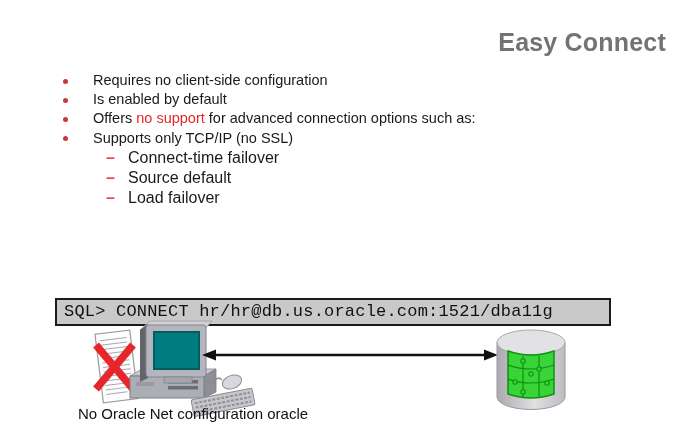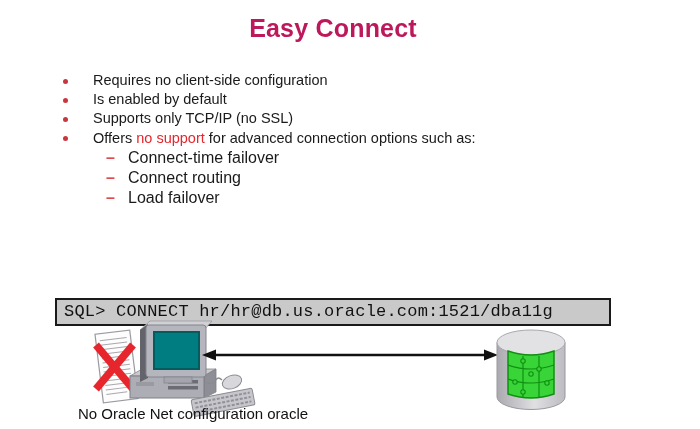--- a/index.html
+++ b/index.html
@@ -3,22 +3,22 @@
 <meta charset="utf-8">
 <style>
   html,body{margin:0;padding:0;background:#fff;}
   #slide{
     position:relative;width:700px;height:429px;background:#ffffff;
     font-family:"Liberation Sans","DejaVu Sans",sans-serif;color:#1a1a1a;
     overflow:hidden;
   }
   
   #title{
-    position:absolute;left:0;top:14px;width:666px;text-align:center;
-    font-size:25px;font-weight:bold;letter-spacing:0.2px;color:#be185d;
+    position:absolute;left:0;top:28px;width:666px;text-align:right;
+    font-size:25px;font-weight:bold;letter-spacing:0.2px;color:#737373;
   }
   
   #bullets{position:absolute;left:0;top:71px;width:680px;}
   .b-line{position:relative;height:19.2px;line-height:19.2px;font-size:14.5px;padding-left:93px;white-space:nowrap;}
   .b-line .dot{
     position:absolute;left:63px;top:7.5px;width:5px;height:5px;border-radius:50%;
     background:#c8373d;
   }
   .sub-line{position:relative;height:20.2px;line-height:20.2px;font-size:16px;padding-left:128px;white-space:nowrap;}
   .sub-line .dash{position:absolute;left:106px;color:#e0484d;font-weight:bold;}
@@ -45,30 +45,30 @@
   <div id="title">Easy Connect</div>
 
   <div id="bullets">
     <div class="b-line">
       <span class="dot"></span><span>Requires no client-side configuration</span>
     </div>
     <div class="b-line">
       <span class="dot"></span><span>Is enabled by default</span>
     </div>
     <div class="b-line">
-      <span class="dot"></span><span>Supports only TCP/IP (no SSL)</span>
+      <span class="dot"></span><span>Offers </span><span class="red-text">no support</span><span> for advanced connection options such as:</span>
     </div>
     <div class="b-line">
-      <span class="dot"></span><span>Offers </span><span class="red-text">no support</span><span> for advanced connection options such as:</span>
+      <span class="dot"></span><span>Supports only TCP/IP (no SSL)</span>
     </div>
     <div class="sub-line">
       <span class="dash">–</span><span>Connect-time failover</span>
     </div>
     <div class="sub-line">
-      <span class="dash">–</span><span>Connect routing</span>
+      <span class="dash">–</span><span>Source default</span>
     </div>
     <div class="sub-line">
       <span class="dash">–</span><span>Load failover</span>
     </div>
   </div>
 
   <div id="code-box">
     <span>SQL&gt; CONNECT hr/hr@db.us.oracle.com:1521/dba11g</span>
   </div>
 

